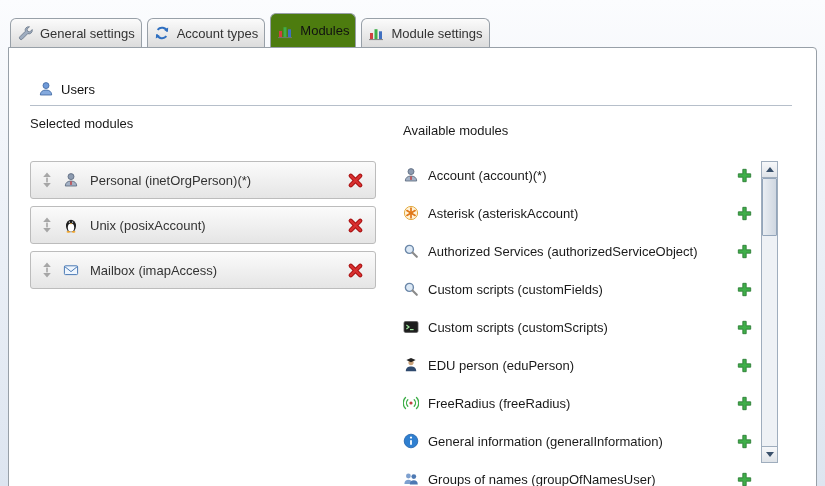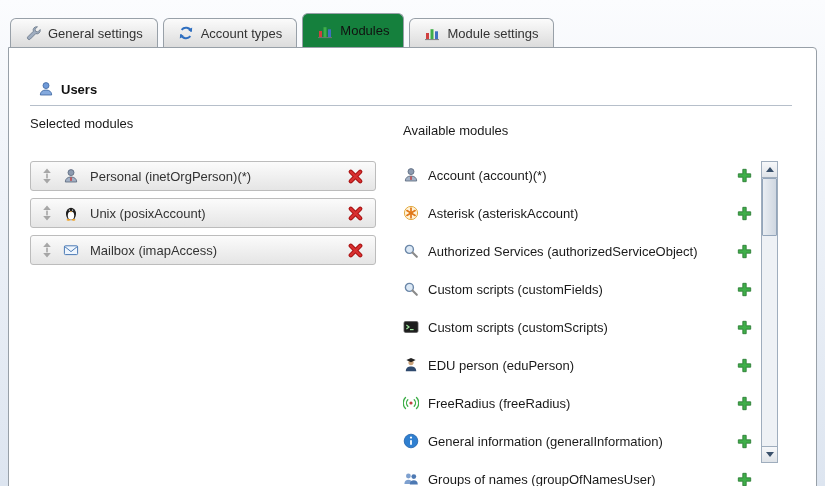--- a/index.html
+++ b/index.html
@@ -5,42 +5,42 @@
   html,body{margin:0;padding:0;}
   body{
     width:825px;height:486px;overflow:hidden;position:relative;
     font-family:"Liberation Sans","DejaVu Sans",sans-serif;font-size:13px;color:#222;
     background:linear-gradient(#fbfcfe 0%,#eef2f8 40%,#dde5f0 100%);
   }
   
   .tabbar{position:absolute;top:13px;left:10px;height:34px;display:flex;align-items:flex-end;gap:5px;z-index:3;}
   .tab{
     box-sizing:border-box;height:29px;display:flex;align-items:center;gap:7px;
-    padding:0 14px;border:1px solid #98a0a8;border-bottom:none;border-radius:6px 6px 0 0;
+    padding:0 6px;border:1px solid #98a0a8;border-bottom:none;border-radius:6px 6px 0 0;
     background:linear-gradient(#fbfbfb,#dcdcdc);cursor:pointer;white-space:nowrap;color:#333;
   }
-  .tab.active{height:34px;background:#15803d;z-index:4;color:#111;}
+  .tab.active{height:34px;background:#4d7c0f;z-index:4;color:#111;}
   .tab .ticon{width:16px;height:16px;flex:0 0 16px;}
   .ticon svg,.icon16 svg,.handle svg,.del svg,.add svg{display:block;width:100%;height:100%;}
   
   .panel{
     position:absolute;left:8px;top:47px;width:807px;height:450px;
     background:#fff;border:1px solid #98a0a8;border-radius:0 4px 4px 4px;z-index:2;
   }
   .section-header{
     position:absolute;left:21px;right:24px;top:33px;display:flex;align-items:center;gap:7px;
-    padding:0 0 8px 8px;border-bottom:1px solid #b6bfca;font-weight:bold;color:#111;
+    padding:0 0 8px 8px;border-bottom:1px solid #b6bfca;font-weight:normal;color:#111;
   }
   .icon16{width:16px;height:16px;flex:0 0 16px;}
   
   .col-title{font-weight:normal;color:#1a1a1a;}
   .selected-col{position:absolute;left:21px;top:68px;width:346px;}
   .selected-col .col-title{margin-bottom:30px;}
   .sel-row{
-    box-sizing:border-box;height:30px;margin-bottom:7px;display:flex;align-items:center;gap:11px;
+    box-sizing:border-box;height:38px;margin-bottom:7px;display:flex;align-items:center;gap:11px;
     padding:0 11px;border:1px solid #bcbcbc;border-radius:3px;cursor:move;
     background:linear-gradient(#fbfbfb,#e5e5e5);
   }
   .handle{width:10px;height:16px;flex:0 0 10px;opacity:.85;}
   .sel-label{color:#333;}
   .del{width:17px;height:17px;margin-left:auto;cursor:pointer;}
   .available-col{position:absolute;left:394px;top:75px;width:349px;}
   .available-col .col-title{margin-bottom:22px;}
   .avail-row{height:30px;display:flex;align-items:center;gap:9px;margin-top:8px;}
   .avail-label{color:#1a1a1a;flex:1;}

